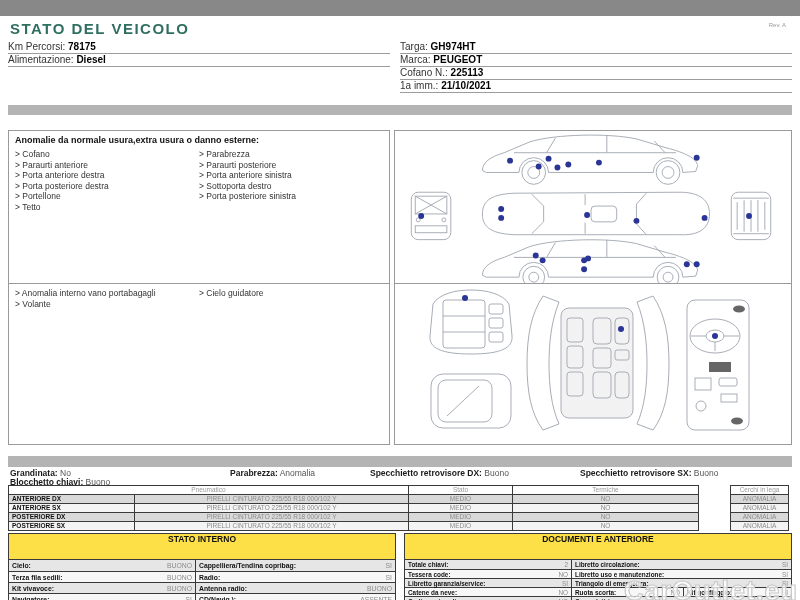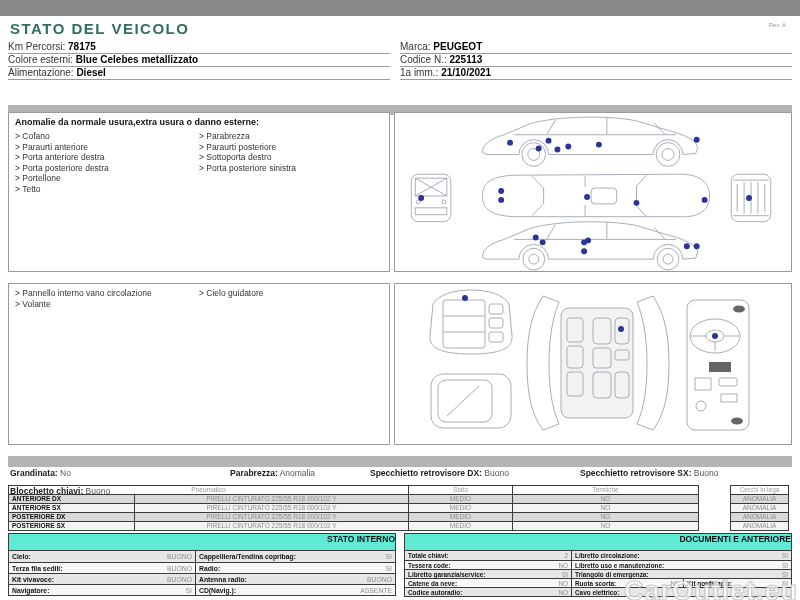--- a/index.html
+++ b/index.html
@@ -19,21 +19,21 @@
   .frow{height:13px;line-height:12px;border-bottom:1px solid #9c9c9c;white-space:nowrap;overflow:hidden}
   .frow b{color:#000}
 
   .hbar{position:absolute;left:8px;width:784px;background:var(--bar)}
   .bar1{top:89px;height:10px}
   .bar2{top:440px;height:11px}
 
   .panel{position:absolute;border:1px solid var(--boxborder);background:#fff}
   .txt-panel{left:8px;width:382px;padding:4px 6px}
   .diag-panel{left:394px;width:398px}
-  .ext{top:96px;height:160px}
+  .ext{top:114px;height:160px}
   .int{top:267px;height:162px}
   .panel h2{font-size:9px;font-weight:bold;color:#111;margin-bottom:4px}
   .cols{display:flex}
   .cols ul{list-style:none;width:50%;font-size:8.5px;color:#333;line-height:10.5px}
   .cols li::before{content:"> "}
   .diag-panel svg{display:block;width:100%;height:100%}
   .sk{stroke:#a8adb6;fill:none;stroke-width:1}
   .skf{stroke:#a8adb6;fill:#f2f2f2;stroke-width:1}
   .dk{fill:#666;stroke:none}
 
@@ -50,21 +50,21 @@
   .tyres td.st{width:104px;text-align:center;color:var(--graytxt)}
   .tyres td.tm{width:186px;text-align:center;color:var(--graytxt)}
   .tyres tr.alt td, .cerchi tr.alt td{background:#d9d9d9}
   .tyres tr.norm td, .cerchi tr.norm td{background:#f4f4f4}
   .cerchi{position:absolute;left:730px;top:469px}
   .cerchi th,.cerchi td{border:1px solid var(--border);height:8px;line-height:8px;font-size:6.5px;padding:0 2px;width:58px;text-align:center}
   .cerchi th{color:#9a9a9a;font-weight:normal}
   .cerchi td{color:var(--graytxt)}
 
   .btable{position:absolute;top:517px}
-  .btable .hd{border:1px solid var(--border);background:#5eead4;height:18px;line-height:11px;text-align:right;font-size:8.5px;font-weight:bold;color:#111}
+  .btable .hd{border:1px solid var(--border);background:#fde047;height:27px;line-height:11px;text-align:center;font-size:8.5px;font-weight:bold;color:#111}
   .btable .rows{border:1px solid var(--border);border-top:none}
   .brow{display:flex;border-top:1px solid var(--border)}
   .brow:first-child{border-top:none}
   .bcell{display:flex;justify-content:space-between;align-items:center;padding:0 3px;border-left:1px solid var(--border)}
   .bcell:first-child{border-left:none}
   .bcell .lbl{font-weight:bold;color:#111;white-space:nowrap}
   .bcell .val{color:var(--graytxt);padding-left:4px;white-space:nowrap}
   .stint{left:8px;width:388px}
   .stint .brow{height:11px;font-size:6.8px}
   .stint .c1{width:186px}.stint .c2{width:200px}
@@ -84,46 +84,47 @@
 </head>
 <body>
 
 <div class="page">
 
   <div class="title">STATO DEL VEICOLO</div>
   <div class="rev">Rev. A</div>
 
   <div class="fields fields-left">
     <div class="frow"><span>Km Percorsi:</span> <b>78175</b></div>
-    <div class="frow"><span>Colore esterni:</span> <b>Blue Celebes metallizzato</b></div>
     <div class="frow"><span>Alimentazione:</span> <b>Diesel</b></div>
   </div>
 
   <div class="fields fields-right">
+    <div class="frow"><span>Targa:</span> <b>GH974HT</b></div>
     <div class="frow"><span>Marca:</span> <b>PEUGEOT</b></div>
-    <div class="frow"><span>Codice N.:</span> <b>225113</b></div>
+    <div class="frow"><span>Cofano N.:</span> <b>225113</b></div>
     <div class="frow"><span>1a imm.:</span> <b>21/10/2021</b></div>
   </div>
 
   <div class="hbar bar1"></div>
 
   <div class="panel txt-panel ext">
     <h2>Anomalie da normale usura,extra usura o danno esterne:</h2>
     <div class="cols">
       <ul>
         <li>Cofano</li>
         <li>Paraurti anteriore</li>
         <li>Porta anteriore destra</li>
         <li>Porta posteriore destra</li>
         <li>Portellone</li>
         <li>Tetto</li>
       </ul>
       <ul>
         <li>Parabrezza</li>
         <li>Paraurti posteriore</li>
+        <li>Porta anteriore sinistra</li>
         <li>Sottoporta destro</li>
         <li>Porta posteriore sinistra</li>
       </ul>
     </div>
   </div>
 
   <div class="panel diag-panel ext">
     <svg viewBox="0 0 396 160">
 
       <g class="sk">
@@ -195,21 +196,21 @@
           <circle cx="189" cy="140" r="3" fill="#2a3596"></circle>
           <circle cx="293" cy="135" r="3" fill="#2a3596"></circle>
           <circle cx="303" cy="135" r="3" fill="#2a3596"></circle>
         </g>
     </svg>
   </div>
 
   <div class="panel txt-panel int">
     <div class="cols">
       <ul>
-        <li>Pannello interno vano circolazione</li>
+        <li>Anomalia interno vano portabagagli</li>
         <li>Volante</li>
       </ul>
       <ul>
         <li>Cielo guidatore</li>
       </ul>
     </div>
   </div>
 
   <div class="panel diag-panel int">
     <svg viewBox="0 0 396 160">
@@ -265,21 +266,21 @@
     </svg>
   </div>
 
   <div class="hbar bar2"></div>
 
   <div class="summary">
     <span class="sumitem" style="left:2px;top:0"><b>Grandinata:</b> <span>No</span></span>
     <span class="sumitem" style="left:222px;top:0"><b>Parabrezza:</b> <span>Anomalia</span></span>
     <span class="sumitem" style="left:362px;top:0"><b>Specchietto retrovisore DX:</b> <span>Buono</span></span>
     <span class="sumitem" style="left:572px;top:0"><b>Specchietto retrovisore SX:</b> <span>Buono</span></span>
-    <span class="sumitem" style="left:2px;top:18px"><b>Blocchetto chiavi:</b> <span>Buono</span></span>
+    <span class="sumitem" style="left:2px;top:9px"><b>Blocchetto chiavi:</b> <span>Buono</span></span>
   </div>
 
   <table class="tyres">
     <tbody>
         <tr>
       <th colspan="2">Pneumatico</th>
       <th>Stato</th>
       <th>Termiche</th>
     </tr>
     <tr class="alt">

